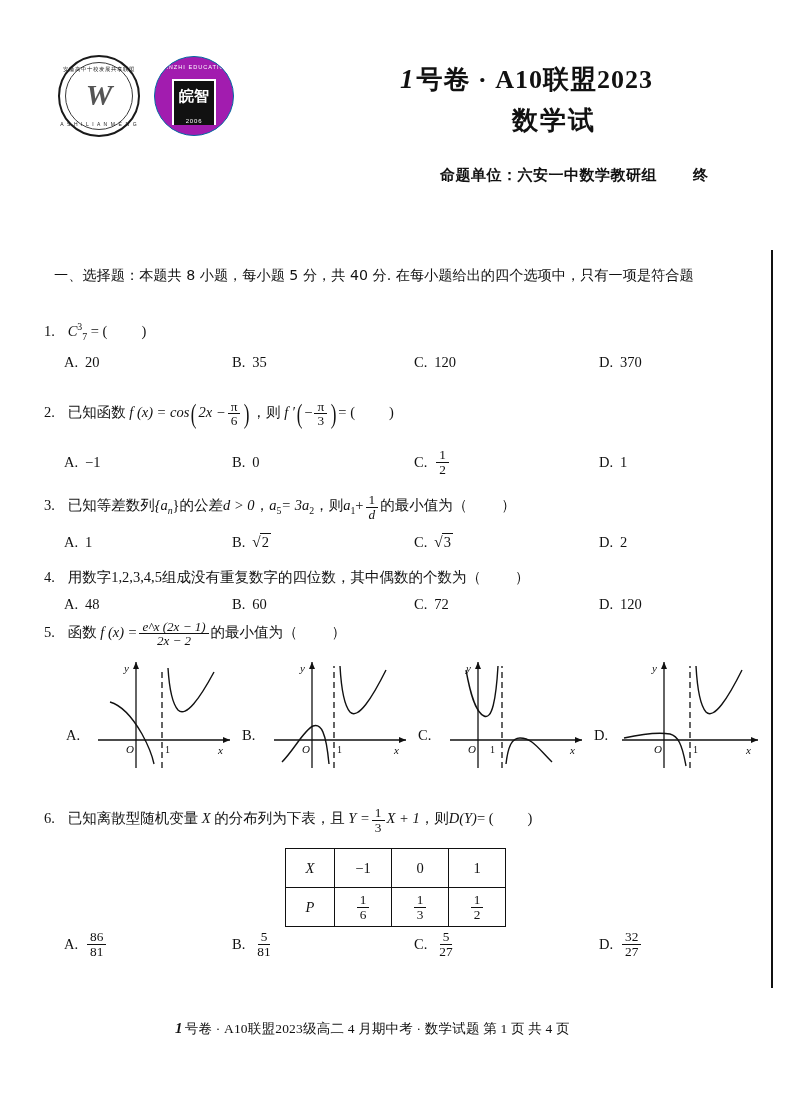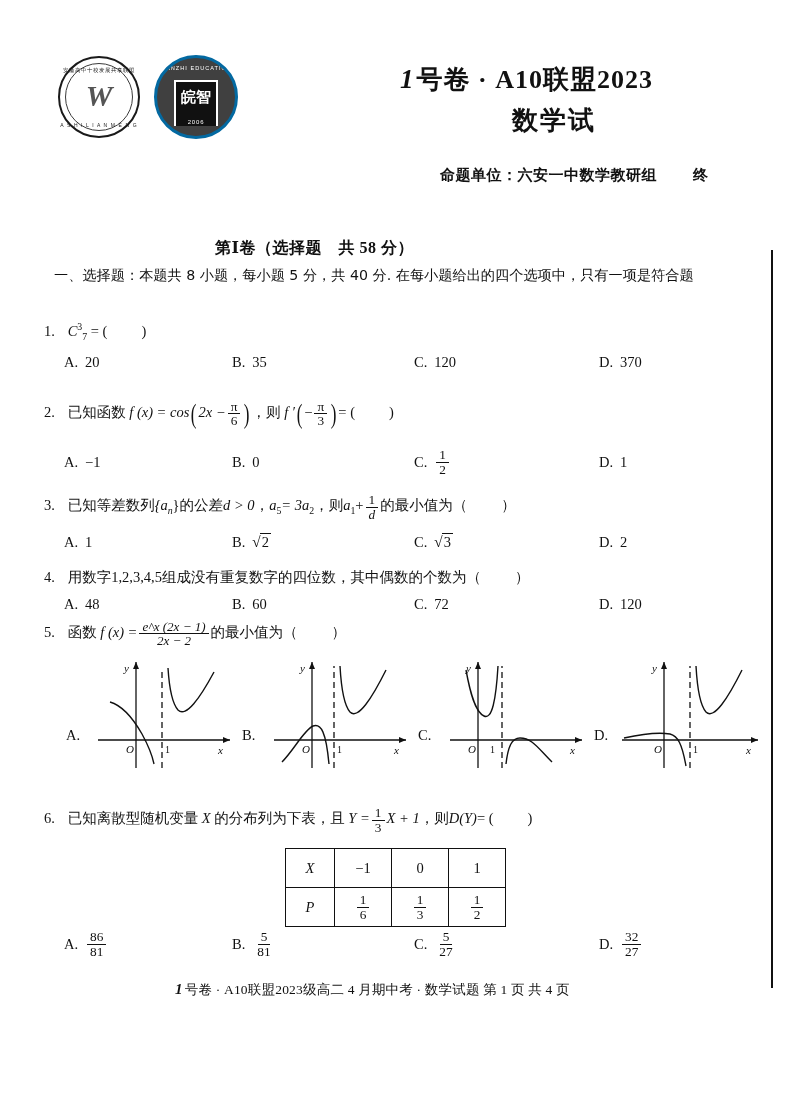--- a/index.html
+++ b/index.html
@@ -66,22 +66,22 @@
     text-align: center;
     font-size: 5.4px;
     letter-spacing: .6px;
     color: #1a1a1a;
     font-family: "Liberation Sans", sans-serif;
   }
   .logo-a .arc-top { top: 9px; }
   .logo-a .arc-bot { bottom: 8px; font-size: 5px; letter-spacing: 1.1px; }
 
   .logo-b {
-    background: #404040;
-    border: 3px solid #0369a1;
+    background: #a21caf;
+    border: 1px solid #0369a1;
     color: #ffffff;
     overflow: hidden;
   }
   .logo-b .bt {
     position: absolute;
     top: 7px; left: 0; width: 100%;
     text-align: center;
     font-size: 5.6px;
     letter-spacing: 1px;
     font-family: "Liberation Sans", sans-serif;
@@ -293,21 +293,21 @@
     width: 54px;
     height: 36px;
     text-align: center;
     vertical-align: middle;
   }
   .dist-table td.hdr { width: 46px; }
 
   .footer {
     position: absolute;
     left: 175px;
-    top: 981px;
+    top: 1020px;
     font-size: 13.5px;
     white-space: nowrap;
     letter-spacing: .2px;
   }
   .footer .brand-mark { font-size: 15px; }
 </style>
 </head>
 <body>
 
 <div class="page">
@@ -330,21 +330,20 @@
   <div class="title-block">
     <div class="title-line1"><span class="brand-mark">1</span><span>号卷 · A10联盟2023</span></div>
     <div class="title-line2">数学试</div>
   </div>
 
   <div class="credit-line"><span>命题单位：六安一中数学教研组</span><span class="gap"></span><span>终</span></div>
 
 
   <div class="right-rule"></div>
 
-  <div class="part-head">第Ⅰ卷（选择题　共 58 分）</div>
 
   <div class="section-intro">
     <span>一、选择题：本题共 8 小题，每小题 5 分，共 40 分. 在每小题给出的四个选项中，只有一项是符合题</span>
   </div>
 
   <div class="q" style="top:320px">
     <div class="q-stem">
       <span class="q-num">1.</span>
       <span class="mi">C</span><sup>3</sup><sub>7</sub>
       <span>= (</span><span class="blank"></span><span>)</span>

